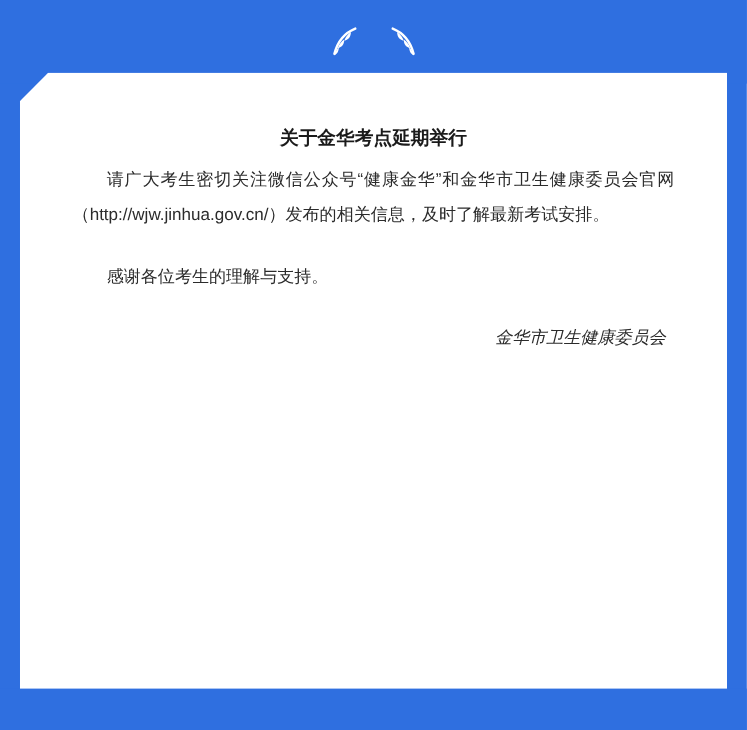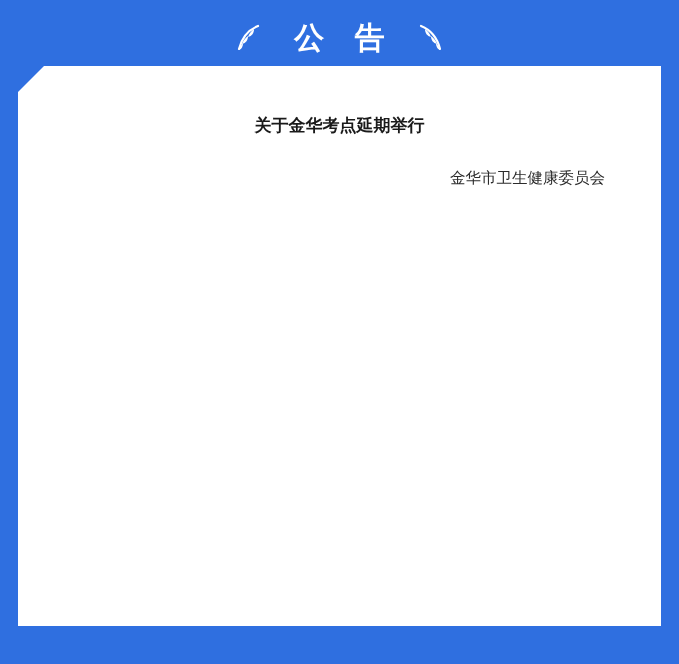--- a/index.html
+++ b/index.html
@@ -100,20 +100,21 @@
     color: #111111;
   }
 
   .signature {
     margin-top: 20px;
     text-align: right;
     font-size: 15.5px;
     line-height: 32px;
     color: #2b2b2b;
     padding-right: 8px;
+    font-style: italic;
   }
 
   
   .footer-bar {
     position: absolute;
     left: 0;
     bottom: 0;
     width: 100%;
     height: 38px;
     background: #2f6fe0;
@@ -127,42 +128,47 @@
   <div class="header">
     <div class="header-inner">
       <span class="deco">
         <svg width="34" height="34" viewBox="0 0 34 34" aria-hidden="true">
           <path d="M26 5 C16 9, 10 16, 7 28" stroke="#ffffff" stroke-width="2.2" fill="none" stroke-linecap="round"></path>
           <path d="M22 8 C19 10, 17 13, 16 16 C20 15, 22 12, 22 8 Z" fill="#ffffff"></path>
           <path d="M16 15 C13 17, 11 20, 10 23 C14 22, 16 19, 16 15 Z" fill="#ffffff"></path>
           <path d="M11 22 C9 24, 8 26, 7 29 C10 28, 11 25, 11 22 Z" fill="#ffffff"></path>
         </svg>
       </span>
-      <span class="header-title">公 告</span>
       <span class="deco">
         <svg width="34" height="34" viewBox="0 0 34 34" aria-hidden="true">
           <path d="M8 5 C18 9, 24 16, 27 28" stroke="#ffffff" stroke-width="2.2" fill="none" stroke-linecap="round"></path>
           <path d="M12 8 C15 10, 17 13, 18 16 C14 15, 12 12, 12 8 Z" fill="#ffffff"></path>
           <path d="M18 15 C21 17, 23 20, 24 23 C20 22, 18 19, 18 15 Z" fill="#ffffff"></path>
           <path d="M23 22 C25 24, 26 26, 27 29 C24 28, 23 25, 23 22 Z" fill="#ffffff"></path>
         </svg>
       </span>
     </div>
   </div>
 
   <div class="sheet-wrap">
     <div class="sheet"></div>
     <div class="content">
 
       <div class="doc-title">
         <div>关于金华考点延期举行</div>
       </div>
 
 
+      <p class="body-p">
+        <span>请广大考生密切关注微信公众号“健康金华”和金华市卫生健康委员会官网（http://wjw.jinhua.gov.cn/）发布的相关信息，及时了解最新考试安排。</span>
+      </p>
 
+      <p class="body-p">
+        <span>感谢各位考生的理解与支持。</span>
+      </p>
 
       <div class="signature">
         <div>金华市卫生健康委员会</div>
       </div>
 
     </div>
   </div>
 
   <div class="footer-bar"></div>
 </div>

